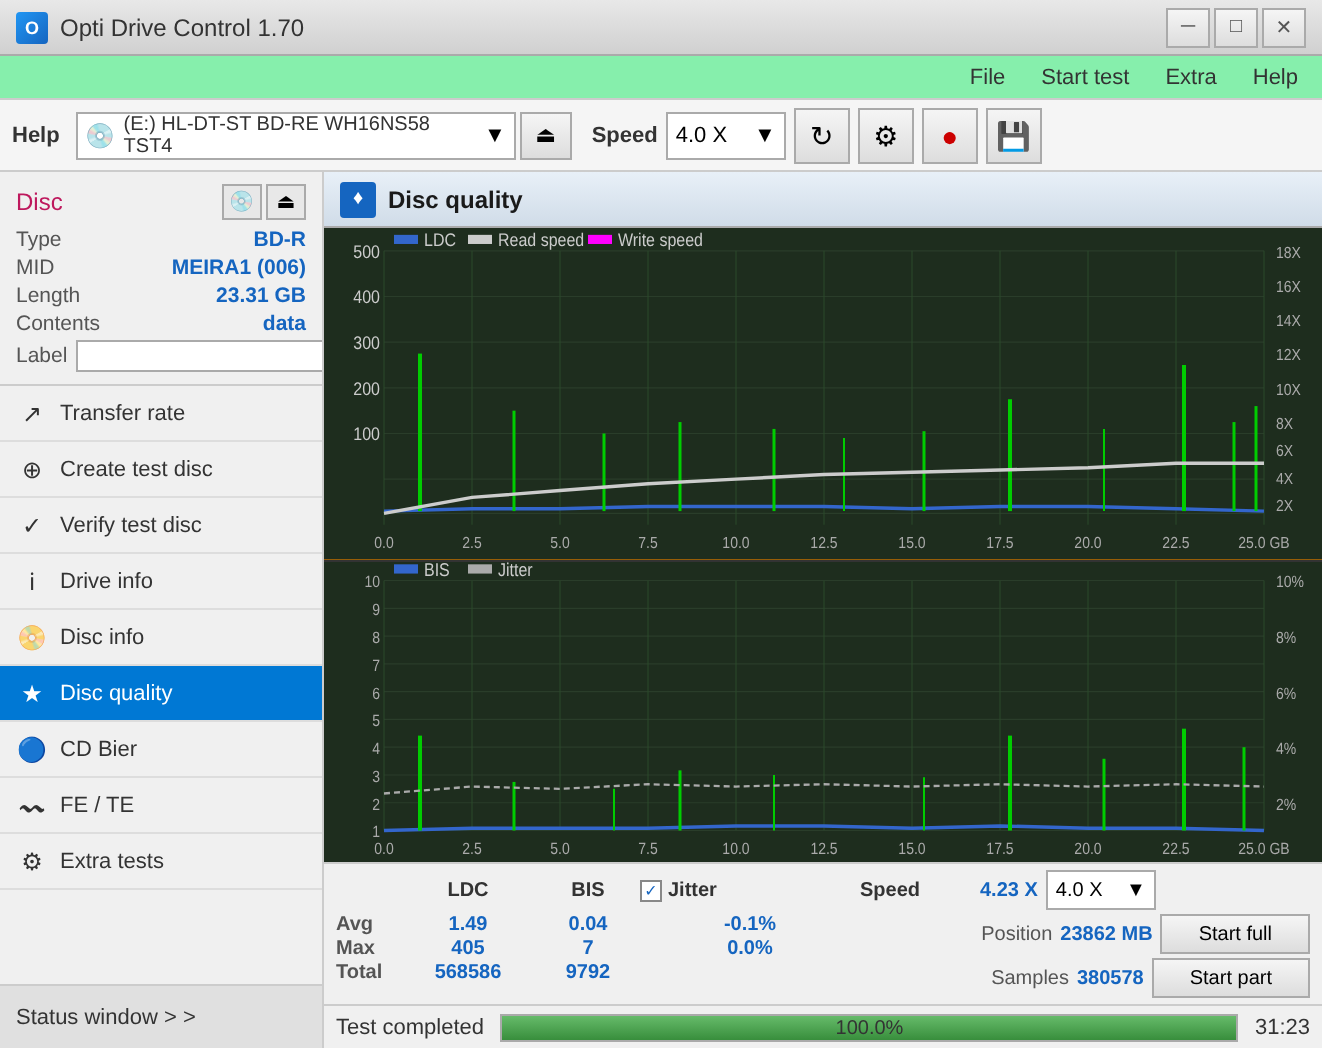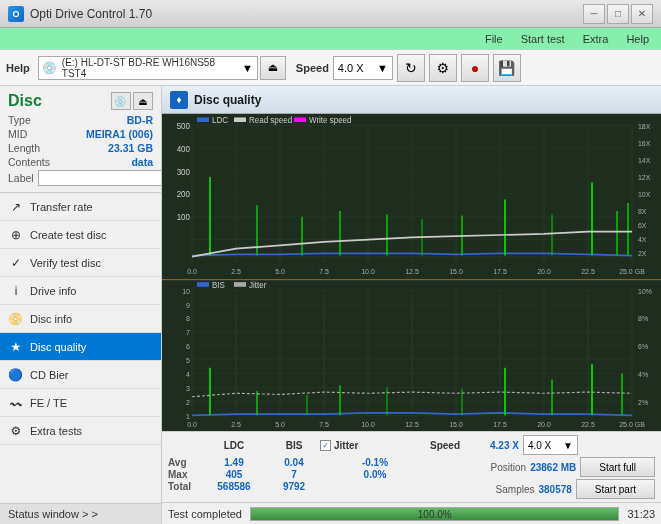--- a/index.html
+++ b/index.html
@@ -153,23 +153,23 @@
       padding: 6px 8px;
       border-bottom: 1px solid #ccc;
     }
     .disc-header {
       display: flex;
       align-items: center;
       justify-content: space-between;
       margin-bottom: 4px;
     }
     .disc-title {
-      font-size: 16px;
-      font-weight: bold;
-      color: #15803d;
+      font-size: 12px;
+      font-weight: normal;
+      color: #be185d;
     }
     .disc-icons {
       display: flex;
       gap: 2px;
     }
     .disc-icon-btn {
       width: 20px; height: 18px;
       border: 1px solid #aaa;
       background: #e8e8e8;
       cursor: pointer;
@@ -221,21 +221,21 @@
       background: #0078d4;
       color: white;
     }
     .nav-icon {
       width: 16px; height: 16px;
       display: flex; align-items: center; justify-content: center;
       font-size: 12px;
     }
     
     .status-window-bar {
-      height: 21px;
+      height: 32px;
       background: #e0e0e0;
       border-top: 1px solid #ccc;
       display: flex;
       align-items: center;
       padding: 0 8px;
       font-size: 11px;
       color: #333;
       cursor: pointer;
     }
     
@@ -267,21 +267,21 @@
     .dq-title {
       font-size: 12px;
       font-weight: bold;
       color: #1a1a1a;
     }
     
     .charts-area {
       flex: 1;
       display: flex;
       flex-direction: column;
-      background: #eab308;
+      background: #a16207;
       position: relative;
       overflow: hidden;
     }
     .chart-container {
       flex: 1;
       position: relative;
       border-bottom: 1px solid #333;
     }
     .checkbox-box {
       width: 11px; height: 11px;

